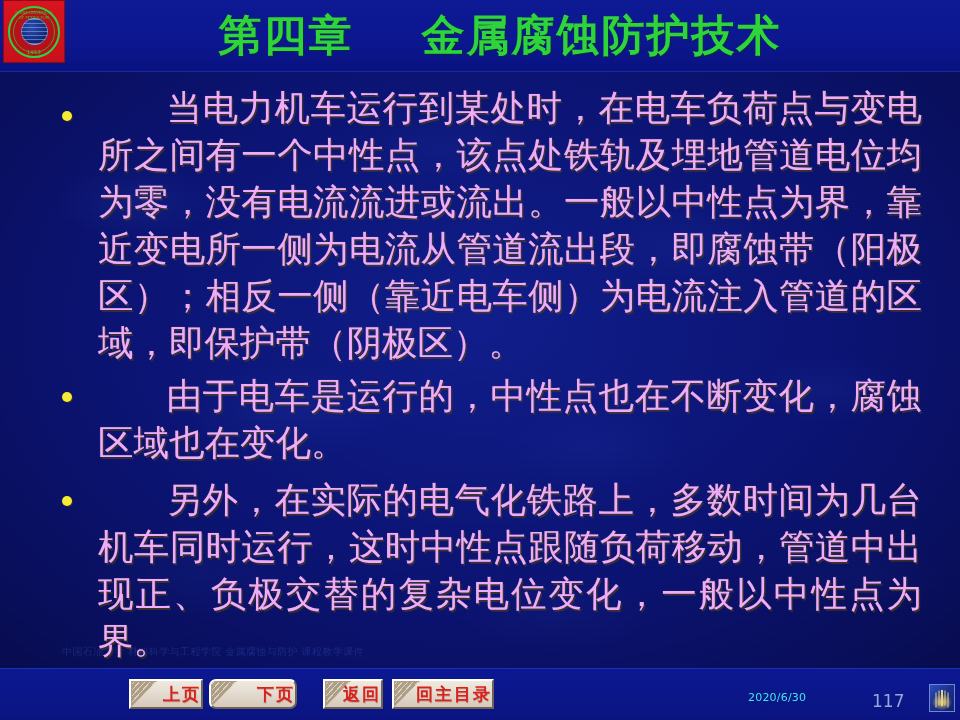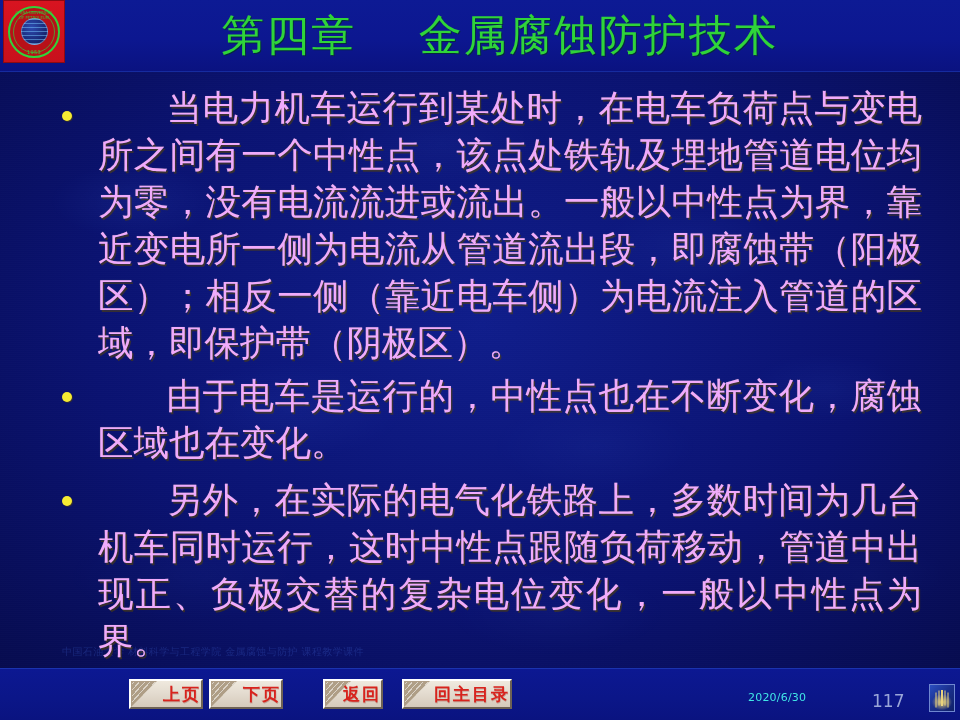--- a/index.html
+++ b/index.html
@@ -94,21 +94,21 @@
     width: 960px;
     height: 72px;
     display: flex;
     align-items: center;
     justify-content: center;
     padding-left: 40px;
     box-sizing: border-box;
     color: #2fd43a;
     font-family: "DejaVu Serif", "Liberation Serif", serif;
     font-size: 43px;
-    font-weight: 400;
+    font-weight: 700;
     letter-spacing: 2px;
     white-space: pre;
     text-shadow: 1px 1px 0 rgba(0,60,0,0.55);
   }
 
   
   .logo {
     position: absolute;
     left: 3px;
     top: 0px;
@@ -270,23 +270,23 @@
     z-index: 2;
     color: #d8231d;
     font-family: "DejaVu Serif", "Liberation Serif", serif;
     font-size: 17px;
     font-weight: bold;
     letter-spacing: 2px;
     white-space: nowrap;
     text-shadow: 0.5px 0.5px 0 rgba(120,0,0,0.25);
   }
   .btn-prev { left: 129px; width: 74px; }
-  .btn-next { left: 209px; width: 74px; }
+  .btn-next { left: 209px; width: 88px; border-radius: 7px; }
   .btn-back { left: 323px; width: 60px; }
-  .btn-menu { left: 402px; width: 110px; }
+  .btn-menu { left: 392px; width: 102px; }
 
   .footer-date {
     position: absolute;
     left: 748px;
     top: 691px;
     color: #41e6e6;
     font-size: 11px;
     font-family: "DejaVu Sans", "Liberation Sans", sans-serif;
     letter-spacing: 0.2px;
     white-space: nowrap;

